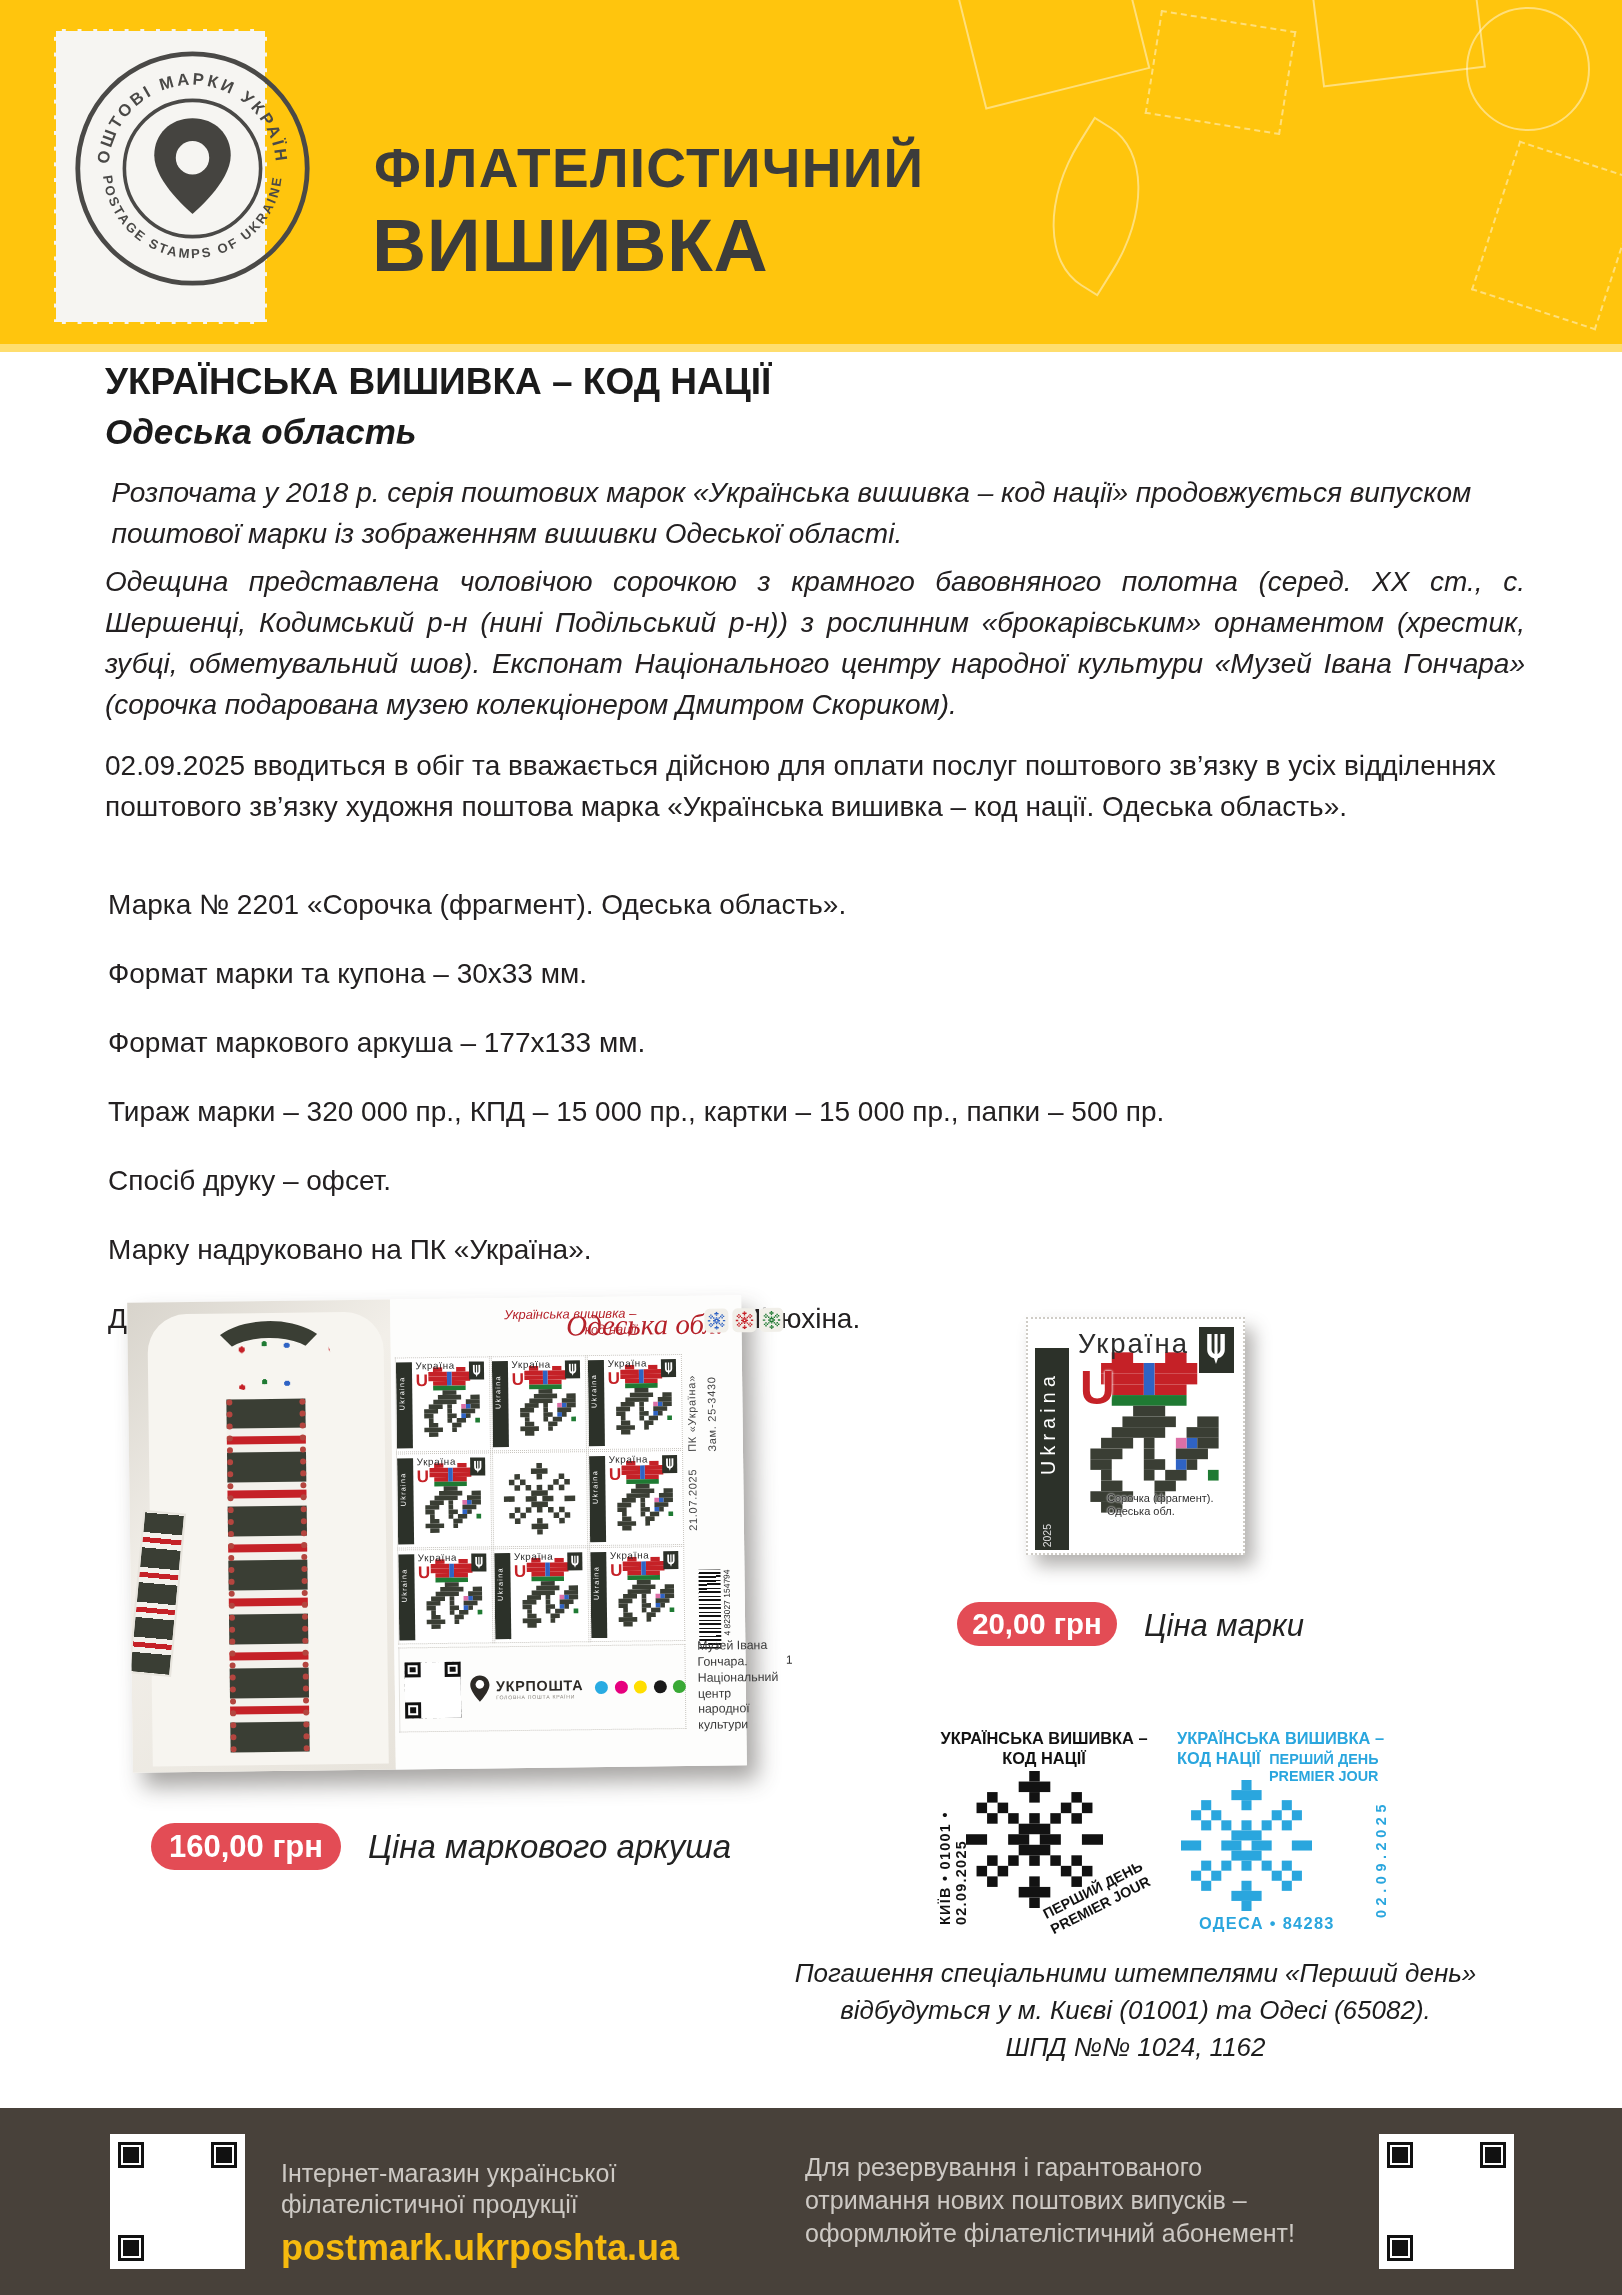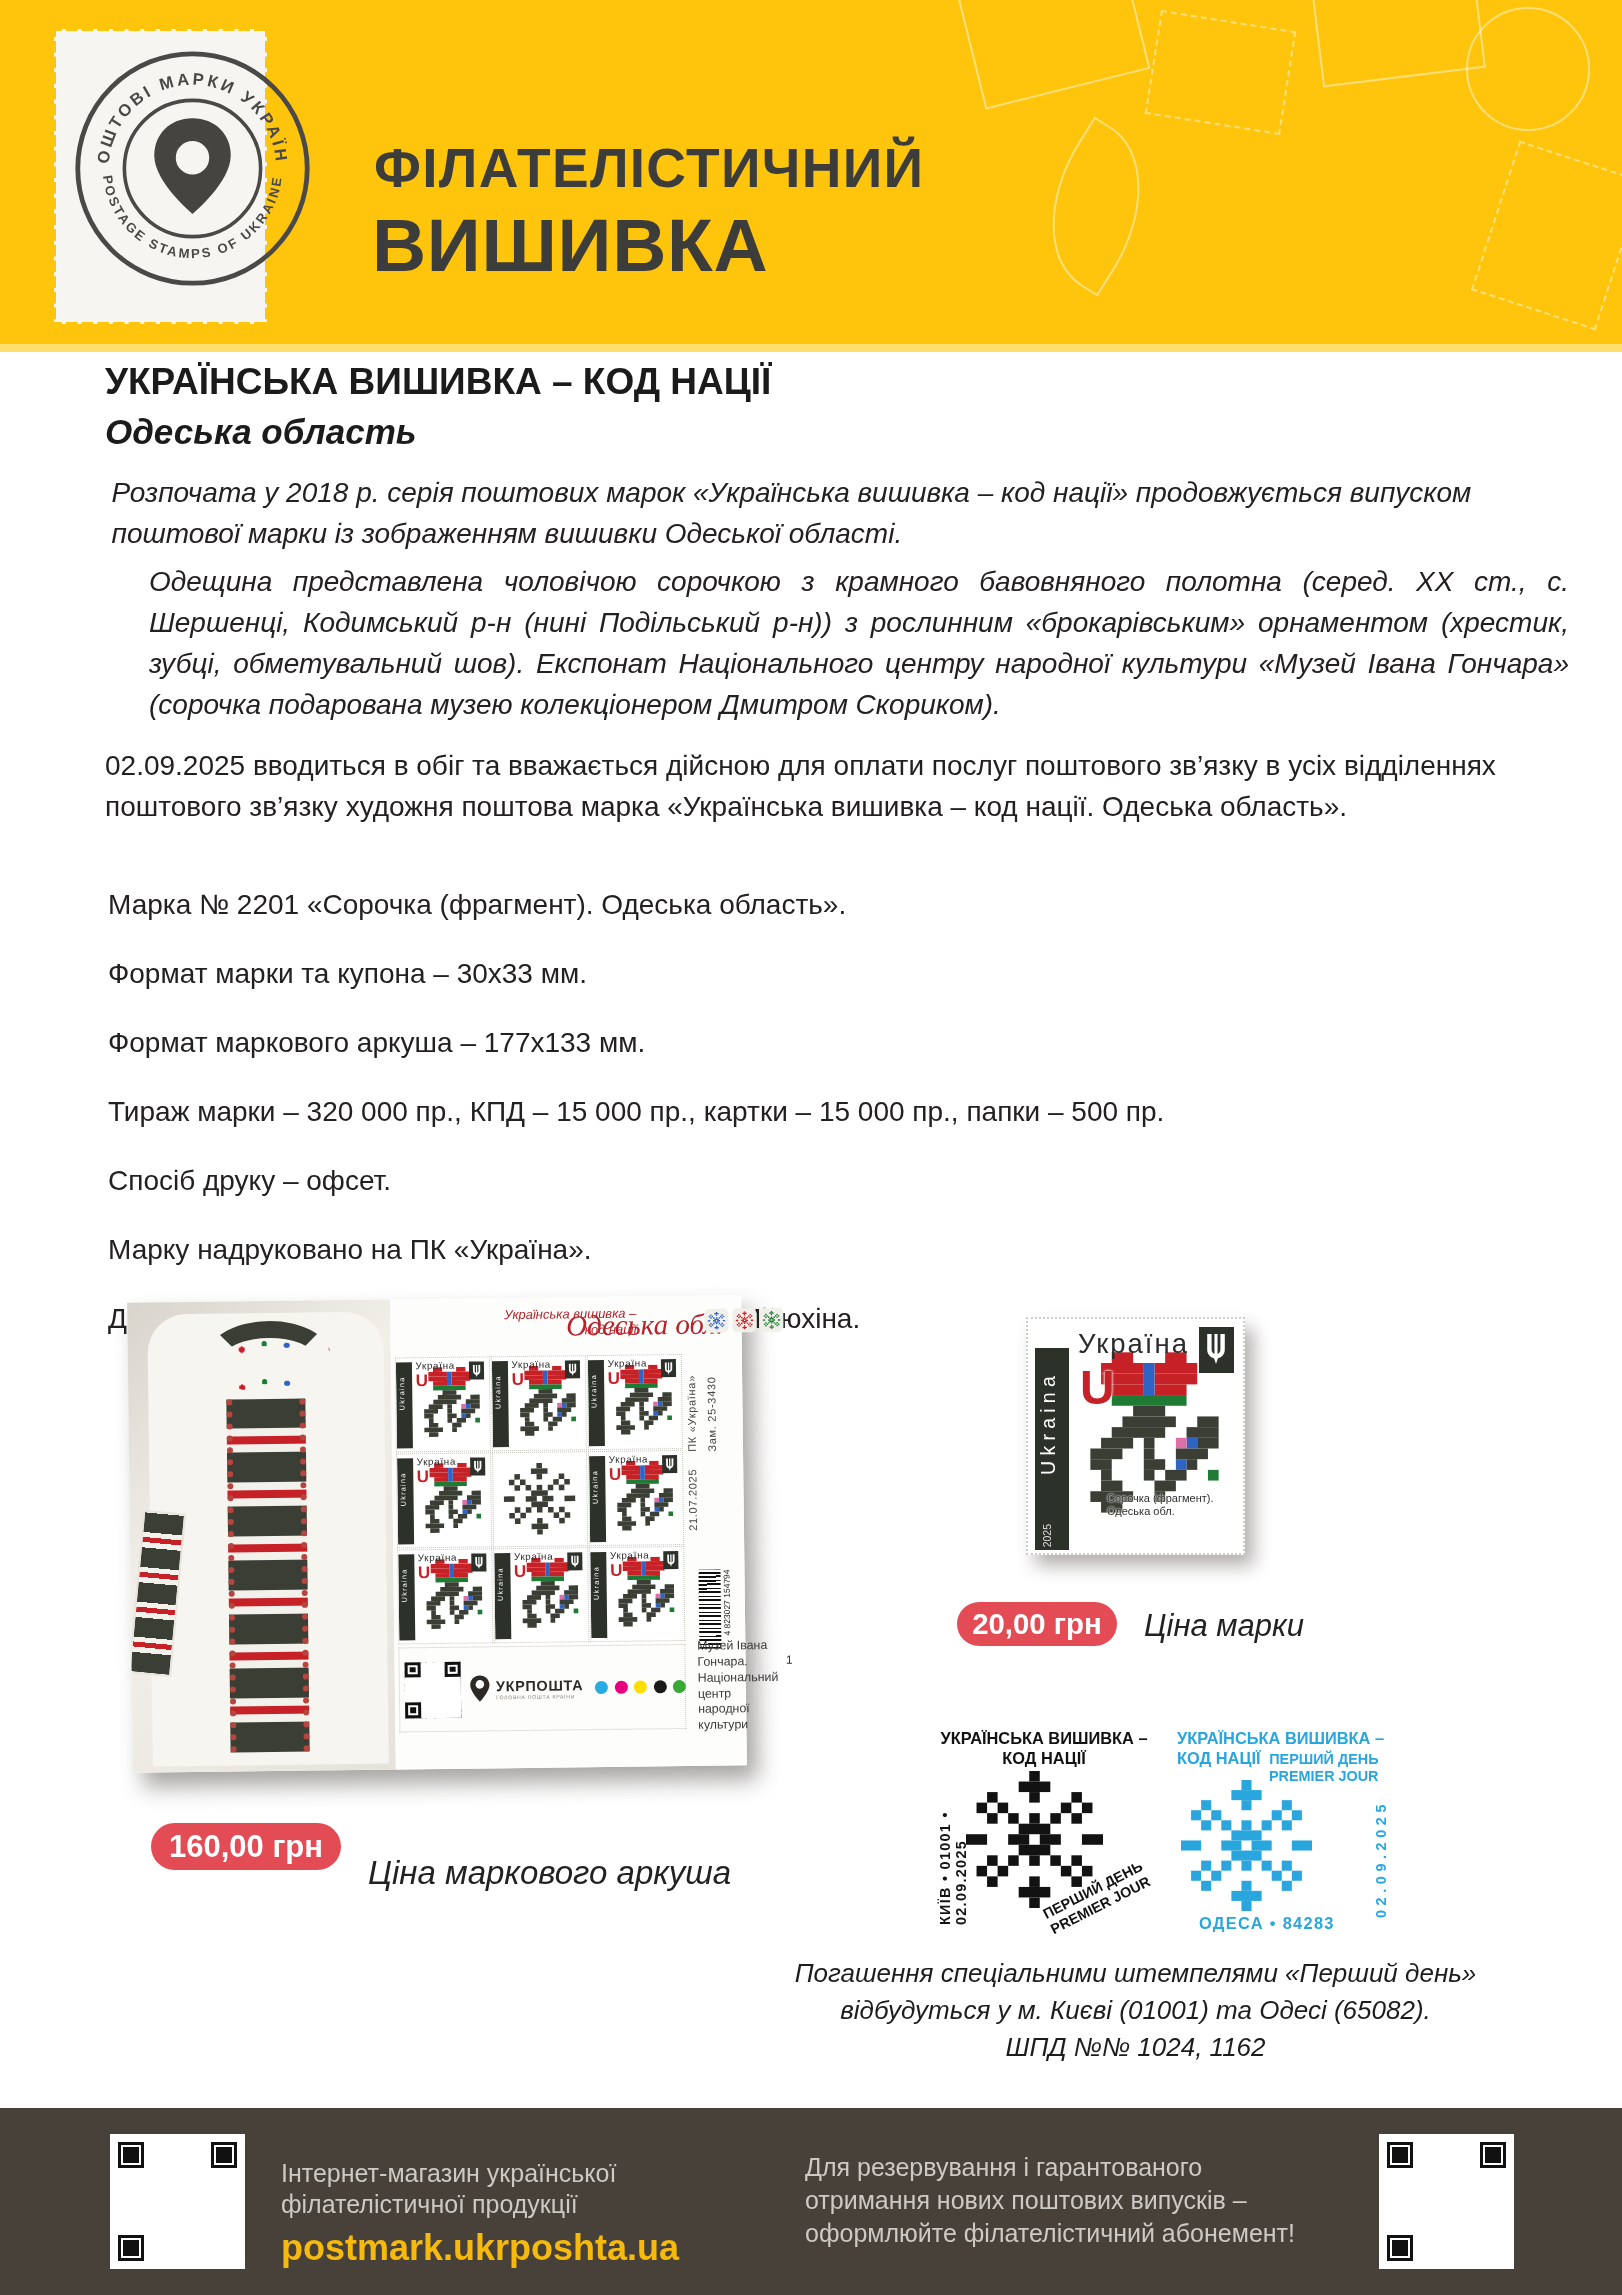--- a/index.html
+++ b/index.html
@@ -112,21 +112,21 @@
   .stamp1 .cap{position:absolute;left:79px;bottom:34px;font-size:11px;line-height:13.7px;color:#2f2f2f;
                text-shadow:0 0 2px #fff,0 0 2px #fff;}
 
   
   .badge{position:absolute;background:var(--badge);color:#fff;font-weight:700;border-radius:26px;
          display:flex;align-items:center;justify-content:center;}
   .badge.b1{left:957px;top:1602px;width:160px;height:44px;font-size:29.4px;}
   .badge.b2{left:151px;top:1823px;width:190px;height:47px;font-size:31px;}
   .badge-label{position:absolute;font-style:italic;color:#222;}
   .bl1{left:1144px;top:1608px;font-size:31px;}
-  .bl2{left:368px;top:1828px;font-size:33px;margin-top:26px;}
+  .bl2{left:368px;top:1828px;font-size:33px;}
 
   
   .pm{position:absolute;width:208px;height:204px;}
   .pmk{left:940px;top:1729px;color:#121212;}
   .pmo{left:1177px;top:1729px;color:var(--pblue);}
   .pm .t{font-weight:700;font-size:16.4px;line-height:19.6px;}
   .pmk .t{text-align:center;}
   .pmk .t2{text-align:center;font-weight:700;font-size:16.4px;}
   .pm .side{position:absolute;left:-2.6px;top:39px;height:157px;writing-mode:vertical-rl;transform:rotate(180deg);
             font-weight:700;font-size:14.4px;letter-spacing:1.3px;}
@@ -290,21 +290,21 @@
     </svg>
 
     <div class="title1">ФІЛАТЕЛІСТИЧНИЙ</div>
     <div class="title2">ВИШИВКА</div>
   </div>
   <div class="header-strip"></div>
 
   <div class="h1">УКРАЇНСЬКА ВИШИВКА – КОД НАЦІЇ</div>
   <div class="h2">Одеська область</div>
   <p class="para it" style="top:472px;padding-left:6.5px;">Розпочата у 2018 р. серія поштових марок «Українська вишивка – код нації» продовжується випуском поштової марки із зображенням вишивки Одеської області.</p>
-  <p class="para it just" style="top:561px;margin-left:44px;">Одещина представлена чоловічою сорочкою з крамного бавовняного полотна (серед. ХХ ст., с. Шершенці, Кодимський р-н (нині Подільський р-н)) з рослинним «брокарівським» орнаментом (хрестик, зубці, обметувальний шов). Експонат Національного центру народної культури «Музей Івана Гончара» (сорочка подарована музею колекціонером Дмитром Скориком).</p>
+  <p class="para it just" style="top:561px;">Одещина представлена чоловічою сорочкою з крамного бавовняного полотна (серед. ХХ ст., с. Шершенці, Кодимський р-н (нині Подільський р-н)) з рослинним «брокарівським» орнаментом (хрестик, зубці, обметувальний шов). Експонат Національного центру народної культури «Музей Івана Гончара» (сорочка подарована музею колекціонером Дмитром Скориком).</p>
   <p class="para" style="top:745px;">02.09.2025 вводиться в обіг та вважається дійсною для оплати послуг поштового зв’язку в усіх відділеннях поштового зв’язку художня поштова марка «Українська вишивка – код нації. Одеська область».</p>
 
   <div class="specs">
     <p>Марка № 2201 «Сорочка (фрагмент). Одеська область».</p>
     <p>Формат марки та купона – 30х33 мм.</p>
     <p>Формат маркового аркуша – 177х133 мм.</p>
     <p>Тираж марки – 320 000 пр., КПД – 15 000 пр., картки – 15 000 пр., папки – 500 пр.</p>
     <p>Спосіб друку – офсет.</p>
     <p>Марку надруковано на ПК «Україна».</p>
     <p>Дизайн випуску Оксани Шуклінової. Фото Олега Мітюхіна.</p>

